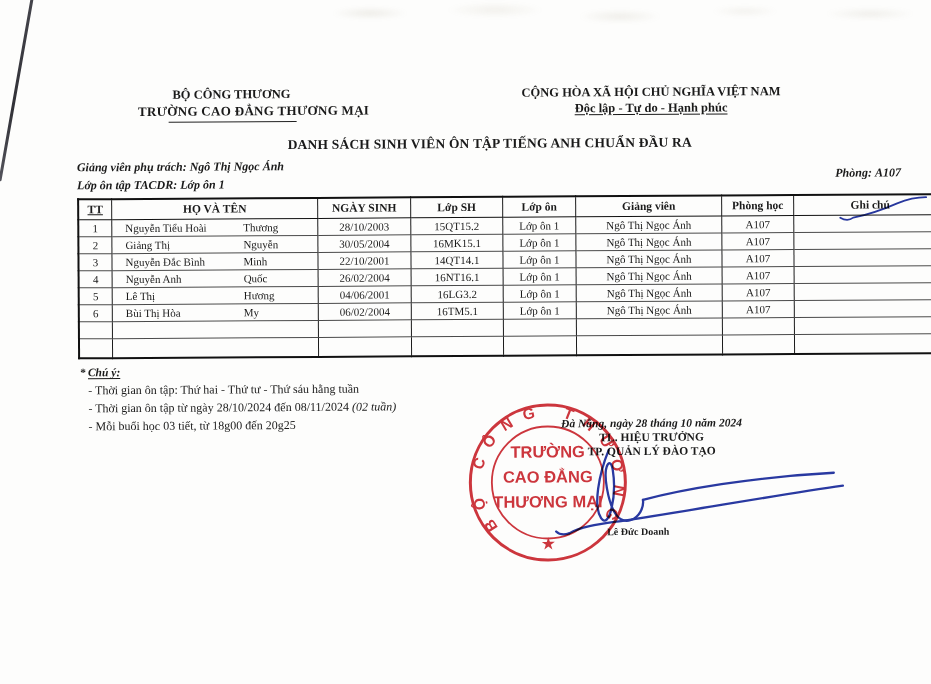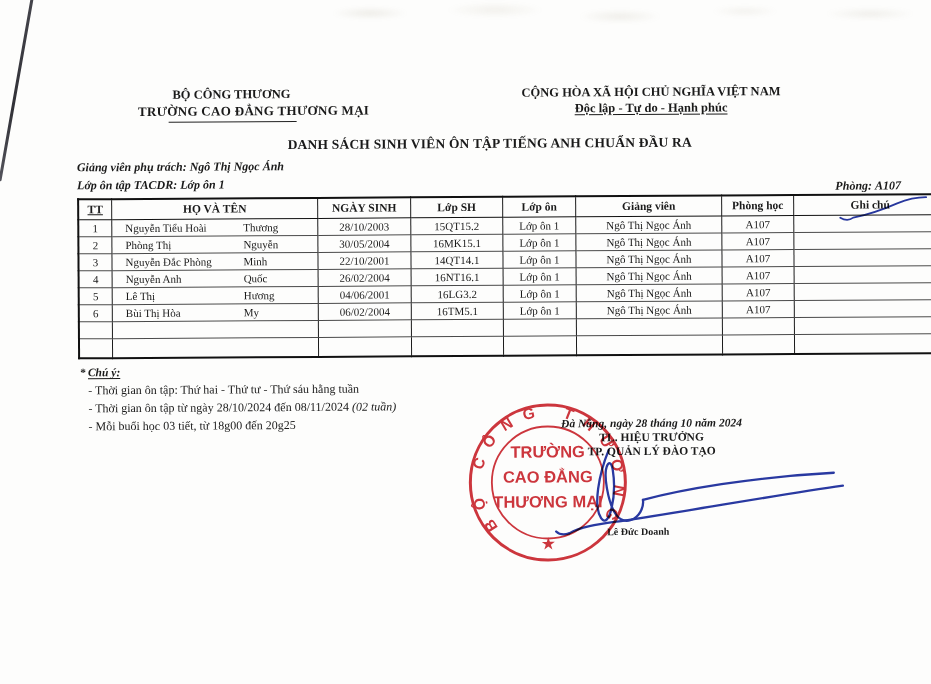--- a/index.html
+++ b/index.html
@@ -35,21 +35,21 @@
   .gov-left .partial-underline{position:absolute;left:70px;top:34px;width:128px;border-bottom:1.6px solid #222;}
   .gov-right{position:absolute;left:505px;top:86px;width:295px;text-align:center;line-height:1.25;}
   .gov-right .l1{font-size:12.5px;font-weight:bold;}
   .gov-right .l2{font-size:12.5px;font-weight:bold;text-decoration:underline;text-underline-offset:2px;}
 
   .doc-title{position:absolute;left:130px;top:136px;width:722px;text-align:center;
     font-size:13.5px;font-weight:bold;letter-spacing:.2px;}
 
   .info-lecturer{position:absolute;left:78px;top:158px;font-size:12px;font-weight:bold;}
   .info-class{position:absolute;left:78px;top:176px;font-size:12px;font-weight:bold;}
-  .info-room{position:absolute;left:790px;top:181px;width:115px;text-align:right;font-size:12px;font-weight:bold;}
+  .info-room{position:absolute;left:790px;top:168px;width:115px;text-align:right;font-size:12px;font-weight:bold;}
   .info-line span{margin-right:3px;font-style:italic;}
 
   
   .roster{position:absolute;left:78px;top:196px;width:828px;border-collapse:collapse;table-layout:fixed;}
   .roster th,.roster td{border:1px solid #1c1c1c;padding:0 2px;overflow:hidden;white-space:nowrap;}
   .roster{border:2px solid #111;}
   .roster thead tr{height:20px;}
   .roster tbody tr{height:17px;}
   .roster tbody tr.tall{height:20px;}
   .roster th{font-size:11.5px;font-weight:bold;text-align:center;border-bottom:1.5px solid #111;}
@@ -146,36 +146,36 @@
             <td class="c-center">15QT15.2</td>
             <td class="c-center">Lớp ôn 1</td>
             <td class="c-center">Ngô Thị Ngọc Ánh</td>
             <td class="c-center">A107</td>
             <td class="c-center"></td>
           </tr>
           <tr>
             <td class="c-tt">2</td>
             <td class="c-name">
               <span class="cellwrap">
-                <span class="family">Phòng Thị</span>
+                <span class="family">Giảng Thị</span>
                 <span class="given">Nguyễn</span>
               </span>
             </td>
             <td class="c-center">30/05/2004</td>
             <td class="c-center">16MK15.1</td>
             <td class="c-center">Lớp ôn 1</td>
             <td class="c-center">Ngô Thị Ngọc Ánh</td>
             <td class="c-center">A107</td>
             <td class="c-center"></td>
           </tr>
           <tr>
             <td class="c-tt">3</td>
             <td class="c-name">
               <span class="cellwrap">
-                <span class="family">Nguyễn Đắc Phòng</span>
+                <span class="family">Nguyễn Đắc Bình</span>
                 <span class="given">Minh</span>
               </span>
             </td>
             <td class="c-center">22/10/2001</td>
             <td class="c-center">14QT14.1</td>
             <td class="c-center">Lớp ôn 1</td>
             <td class="c-center">Ngô Thị Ngọc Ánh</td>
             <td class="c-center">A107</td>
             <td class="c-center"></td>
           </tr>

